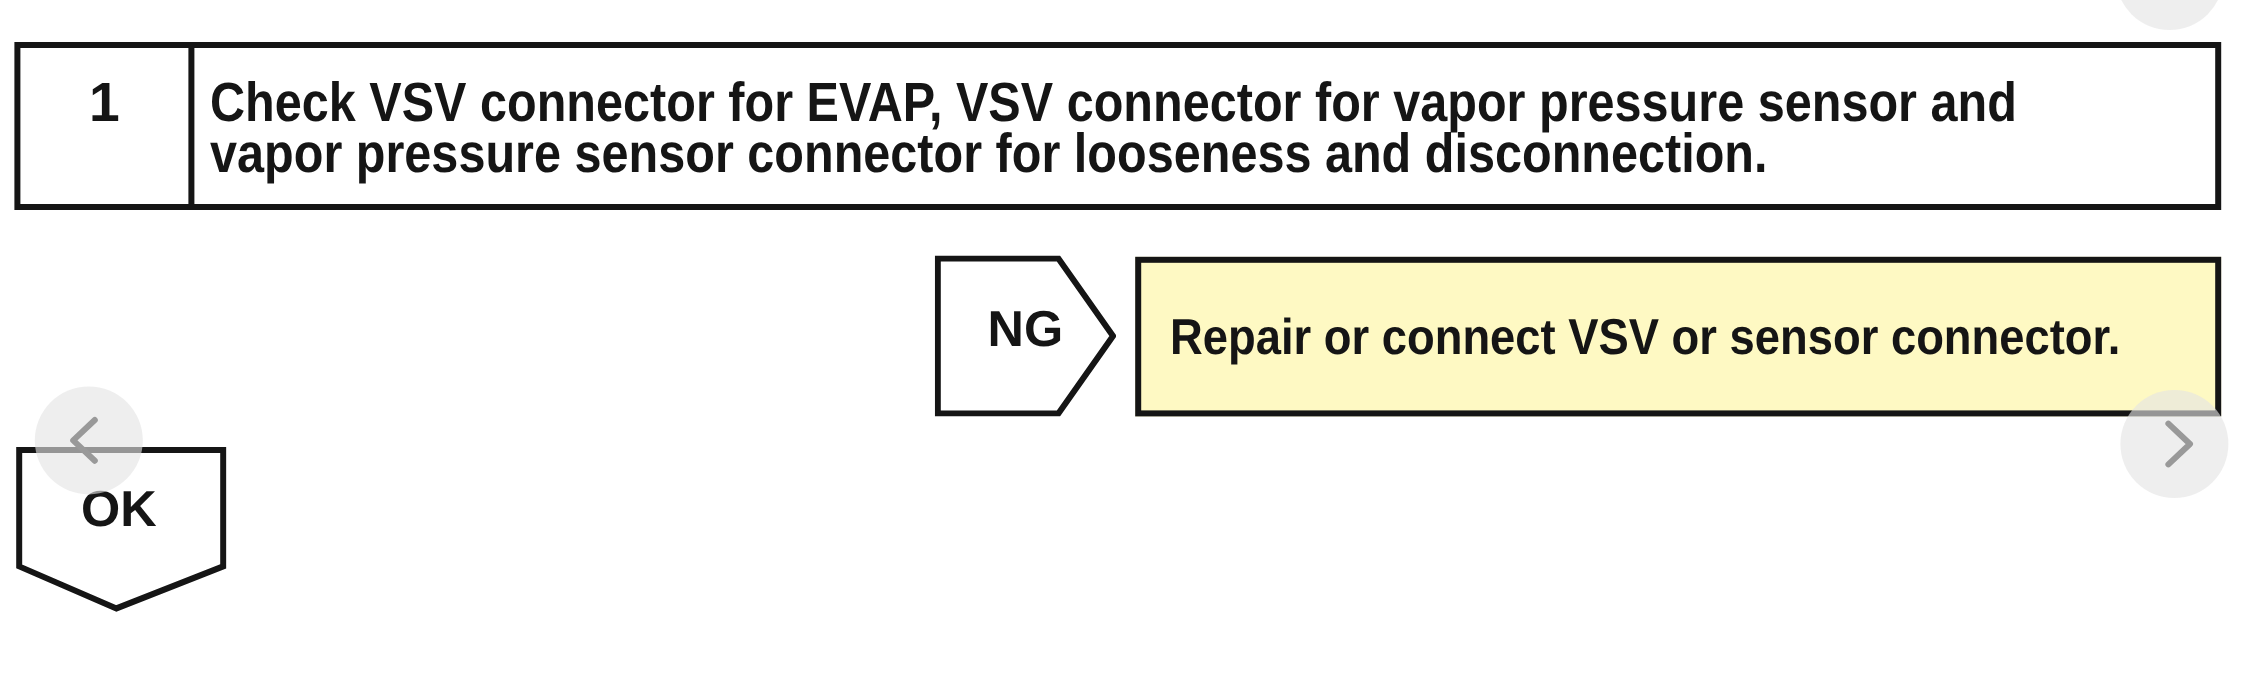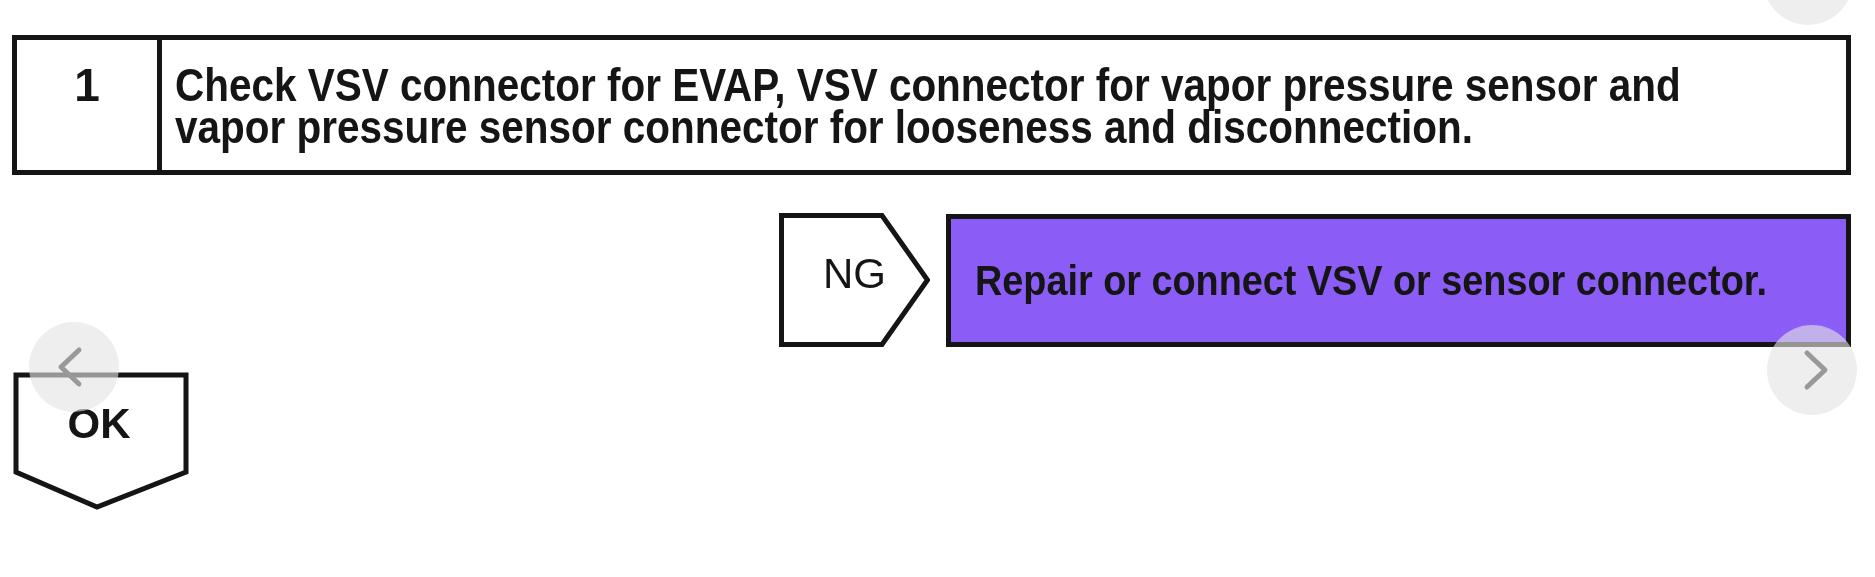--- a/index.html
+++ b/index.html
@@ -50,33 +50,33 @@
   .ng-shape-svg {
     position: absolute;
     left: 779px; top: 213px;
     width: 151px; height: 134px;
   }
   .ng-label {
     position: absolute;
     left: 779px; top: 213px;
     width: 151px; height: 122px;
     display: flex; align-items: center; justify-content: center;
-    font-weight: normal; font-size: 42px;
+    font-weight: bold; font-size: 42px;
   }
 
   
   .action-box {
     position: absolute;
     left: 946px; top: 214px;
     width: 905px; height: 133px;
     border: 5px solid #151515;
     box-sizing: border-box;
     display: flex; align-items: center;
     padding-left: 24px;
-    background: #8b5cf6;
+    background: #fef9c3;
     font-weight: bold; font-size: 42px;
     white-space: nowrap;
   }
   .action-text {
     transform: scaleX(0.9);
     transform-origin: 0 50%;
   }
 
   
   .ok-shape-svg {

